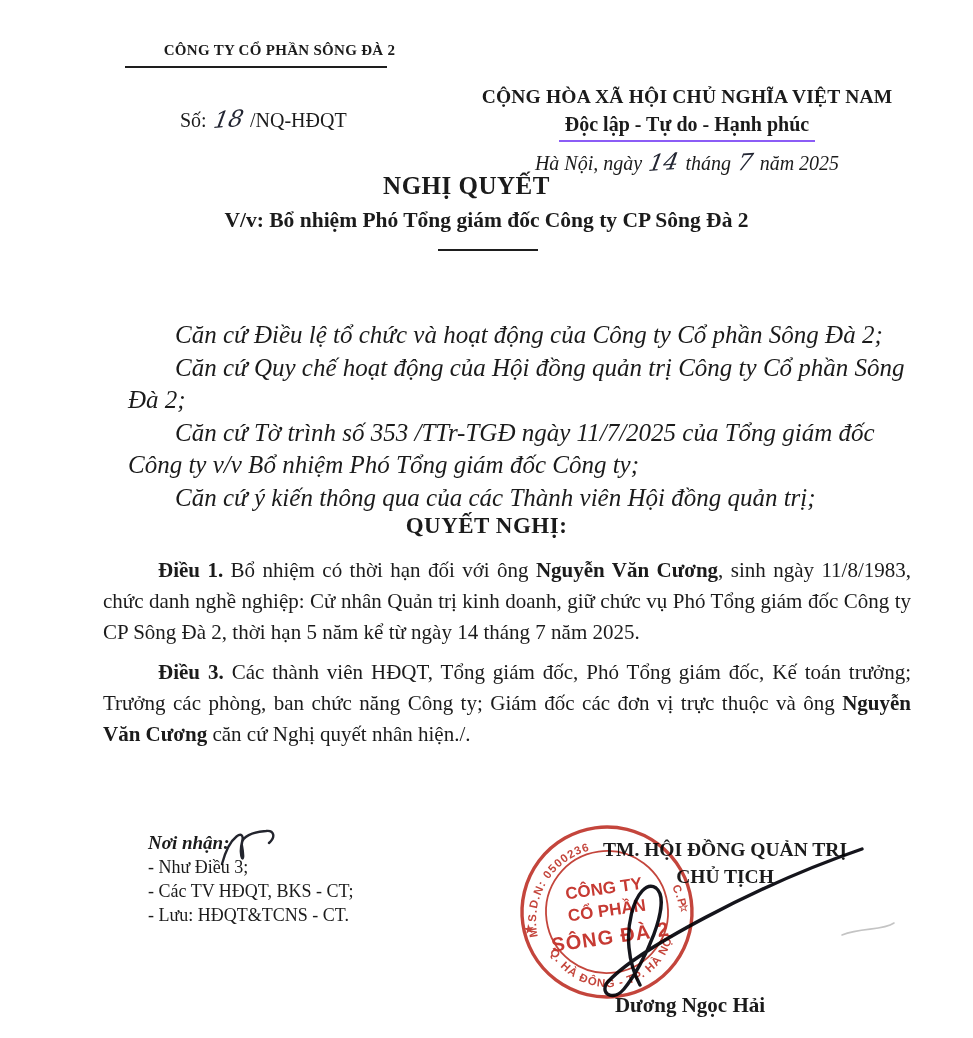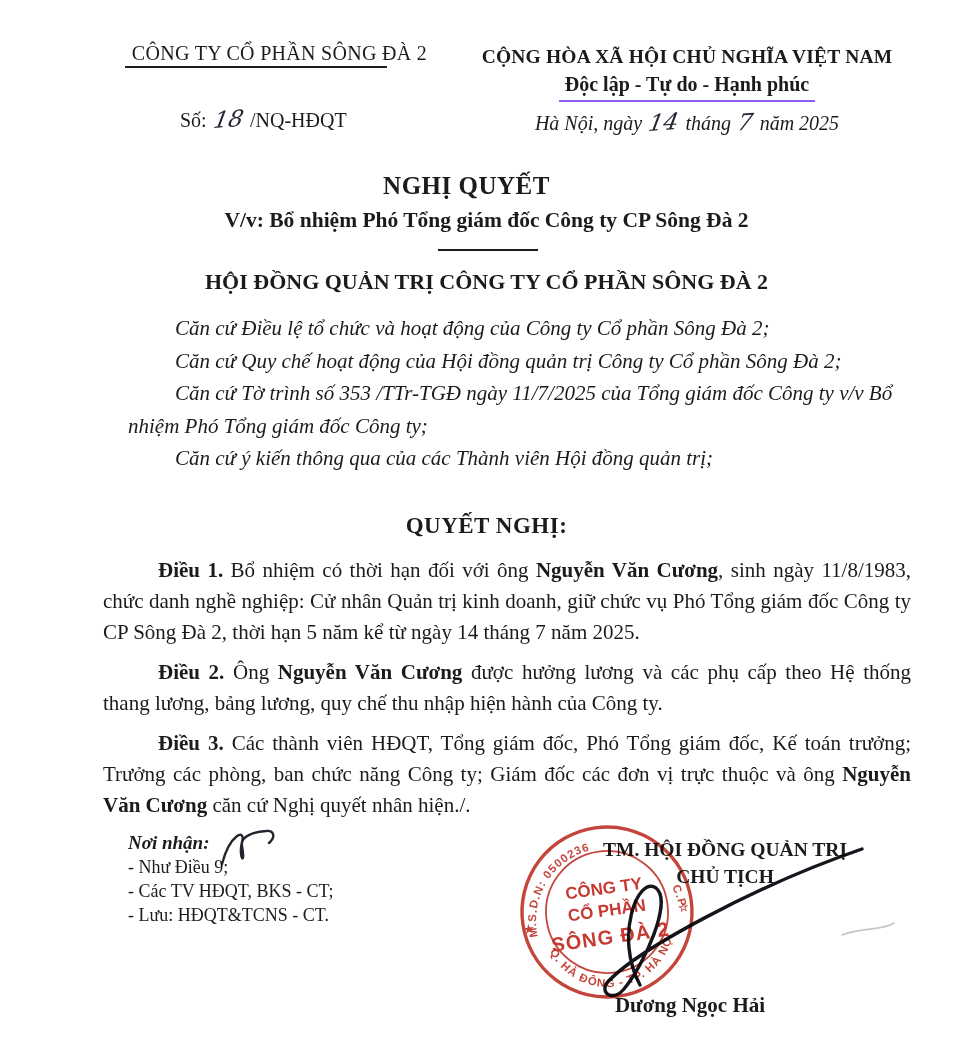--- a/index.html
+++ b/index.html
@@ -5,52 +5,52 @@
   html,body{margin:0;padding:0;background:#e8e8e8;}
   .page{
     position:relative; width:973px; height:1038px; margin:0 auto;
     background:#ffffff; overflow:hidden;
     font-family:"Liberation Serif", serif; color:#1b1b1b;
   }
   .abs{position:absolute;}
   .b{font-weight:bold;}
 
   
-  .hdr-left{left:112px; top:42px; width:335px; text-align:center; font-weight:normal; font-size:20px; letter-spacing:.3px;}
+  .hdr-left{left:112px; top:42px; width:335px; text-align:center; font-weight:bold; font-size:15px; letter-spacing:.3px;}
   .hdr-left-rule{left:125px; top:66px; width:262px; border-top:2px solid #1e1e1e; height:0;}
   .so-line{left:180px; top:108px; font-size:20px;}
   .hdr-right{left:462px; top:46px; width:450px; text-align:center;}
-  .country{font-weight:bold; font-size:19.5px; letter-spacing:.2px;}
+  .country{font-weight:bold; font-size:19.5px; letter-spacing:.2px;margin-top:40px;}
   .motto{display:inline-block; font-weight:bold; font-size:20px; margin-top:5px; padding:0 6px 4px 6px; border-bottom:2px solid #8b5cf6;}
   .place-date{font-style:italic; font-size:20px; margin-top:9px;}
 
   .handwriting{
     display:inline-block; font-family:"DejaVu Serif", serif; font-style:italic;
     color:#232633; transform:skewX(-14deg) rotate(-4deg); font-size:23px; line-height:1;
     padding:0 2px;
   }
 
   
   .doc-title{left:0; top:172px; width:933px; text-align:center; font-weight:bold; font-size:25px; letter-spacing:.5px;}
   .doc-subject{left:0; top:208px; width:973px; text-align:center; font-weight:bold; font-size:21.5px;}
   .subject-rule{left:438px; top:249px; width:100px; border-top:2.5px solid #1e1e1e; height:0;}
   .issuing-body{left:0; top:269px; width:973px; text-align:center; font-weight:bold; font-size:22px;}
 
   
-  .recitals{left:128px; top:312px; width:792px; font-style:italic; font-size:21px; line-height:32.6px;}
+  .recitals{left:128px; top:319px; width:792px; font-style:italic; font-size:25px; line-height:32.6px;}
   .recitals p{margin:0; text-indent:47px;}
 
   .decree-heading{left:0; top:513px; width:973px; text-align:center; font-weight:bold; font-size:23px; letter-spacing:.5px;}
 
   
   .articles{left:103px; top:555px; width:808px; font-size:21px; line-height:31px; text-align:justify;}
   .articles p{margin:0 0 9px 0; text-indent:55px;}
 
   
-  .recipients{left:128px; top:831px; font-size:18px; line-height:24px;}
+  .recipients{left:148px; top:831px; font-size:18px; line-height:24px;}
   .recipients .label{font-weight:bold; font-style:italic; font-size:19px;}
   .sig-head{left:575px; top:836px; width:300px; text-align:center; font-weight:bold; font-size:19.5px; line-height:27px;}
   .signer-name{left:560px; top:993px; width:260px; text-align:center; font-weight:bold; font-size:21px;}
 
   .seal-svg{left:514px; top:822px; mix-blend-mode:multiply;}
   .seal-center{font-family:"Liberation Sans", sans-serif; font-weight:bold; fill:#c22a22;}
   .seal-ring-text{font-family:"Liberation Sans", sans-serif; font-weight:bold; font-size:11.5px; fill:#bf362c; letter-spacing:1px;}
   .sig-svg{left:552px; top:833px; mix-blend-mode:multiply;}
   .scribble-svg{left:212px; top:824px; mix-blend-mode:multiply;}
 </style>
@@ -75,40 +75,38 @@
       <span class="handwriting">14</span>
       <span>tháng</span>
       <span class="handwriting">7</span>
       <span>năm 2025</span>
     </div>
   </div>
 
   <div class="abs doc-title">NGHỊ QUYẾT</div>
   <div class="abs doc-subject">V/v: Bổ nhiệm Phó Tổng giám đốc Công ty CP Sông Đà 2</div>
   <div class="abs subject-rule"></div>
-  <div class="abs issuing-body">HỘI ĐỒNG QUẢN TRỊ CÔNG TY CỔ PHẦN SÔNG ĐÀ 2</div>
 
   <div class="abs recitals">
     <p>Căn cứ Điều lệ tổ chức và hoạt động của Công ty Cổ phần Sông Đà 2;</p>
     <p>Căn cứ Quy chế hoạt động của Hội đồng quản trị Công ty Cổ phần Sông Đà 2;</p>
     <p>Căn cứ Tờ trình số 353 /TTr-TGĐ ngày 11/7/2025 của Tổng giám đốc Công ty v/v Bổ nhiệm Phó Tổng giám đốc Công ty;</p>
     <p>Căn cứ ý kiến thông qua của các Thành viên Hội đồng quản trị;</p>
   </div>
 
   <div class="abs decree-heading">QUYẾT NGHỊ:</div>
 
   <div class="abs articles">
     <p><span class="b">Điều 1.</span><span> Bổ nhiệm có thời hạn đối với ông </span><span class="b">Nguyễn Văn Cương</span><span>, sinh ngày 11/8/1983, chức danh nghề nghiệp: Cử nhân Quản trị kinh doanh, giữ chức vụ Phó Tổng giám đốc Công ty CP Sông Đà 2, thời hạn 5 năm kể từ ngày 14 tháng 7 năm 2025.</span></p>
-    <p><span class="b">Điều 2.</span><span> Ông </span><span class="b">Nguyễn Văn Cương</span><span> được hưởng lương và các phụ cấp theo Hệ thống thang lương, bảng lương, quy chế thu nhập hiện hành của Công ty.</span></p>
     <p><span class="b">Điều 3.</span><span> Các thành viên HĐQT, Tổng giám đốc, Phó Tổng giám đốc, Kế toán trưởng; Trưởng các phòng, ban chức năng Công ty; Giám đốc các đơn vị trực thuộc và ông </span><span class="b">Nguyễn Văn Cương</span><span> căn cứ Nghị quyết nhân hiện./.</span></p>
   </div>
 
   <div class="abs recipients">
     <div class="label">Nơi nhận:</div>
-    <div>- Như Điều 9;</div>
+    <div>- Như Điều 3;</div>
     <div>- Các TV HĐQT, BKS - CT;</div>
     <div>- Lưu: HĐQT&amp;TCNS - CT.</div>
   </div>
 
   <svg class="abs scribble-svg" width="78" height="52" viewBox="0 0 78 52">
     <path d="M 10,40 C 18,10 34,4 30,18 C 26,33 34,44 30,22 C 28,12 42,8 54,7 C 62,6 64,13 57,19" fill="none" stroke="#23252e" stroke-width="2.4" stroke-linecap="round"></path>
   </svg>
 
   <div class="abs sig-head">
     <div>TM. HỘI ĐỒNG QUẢN TRỊ</div>

